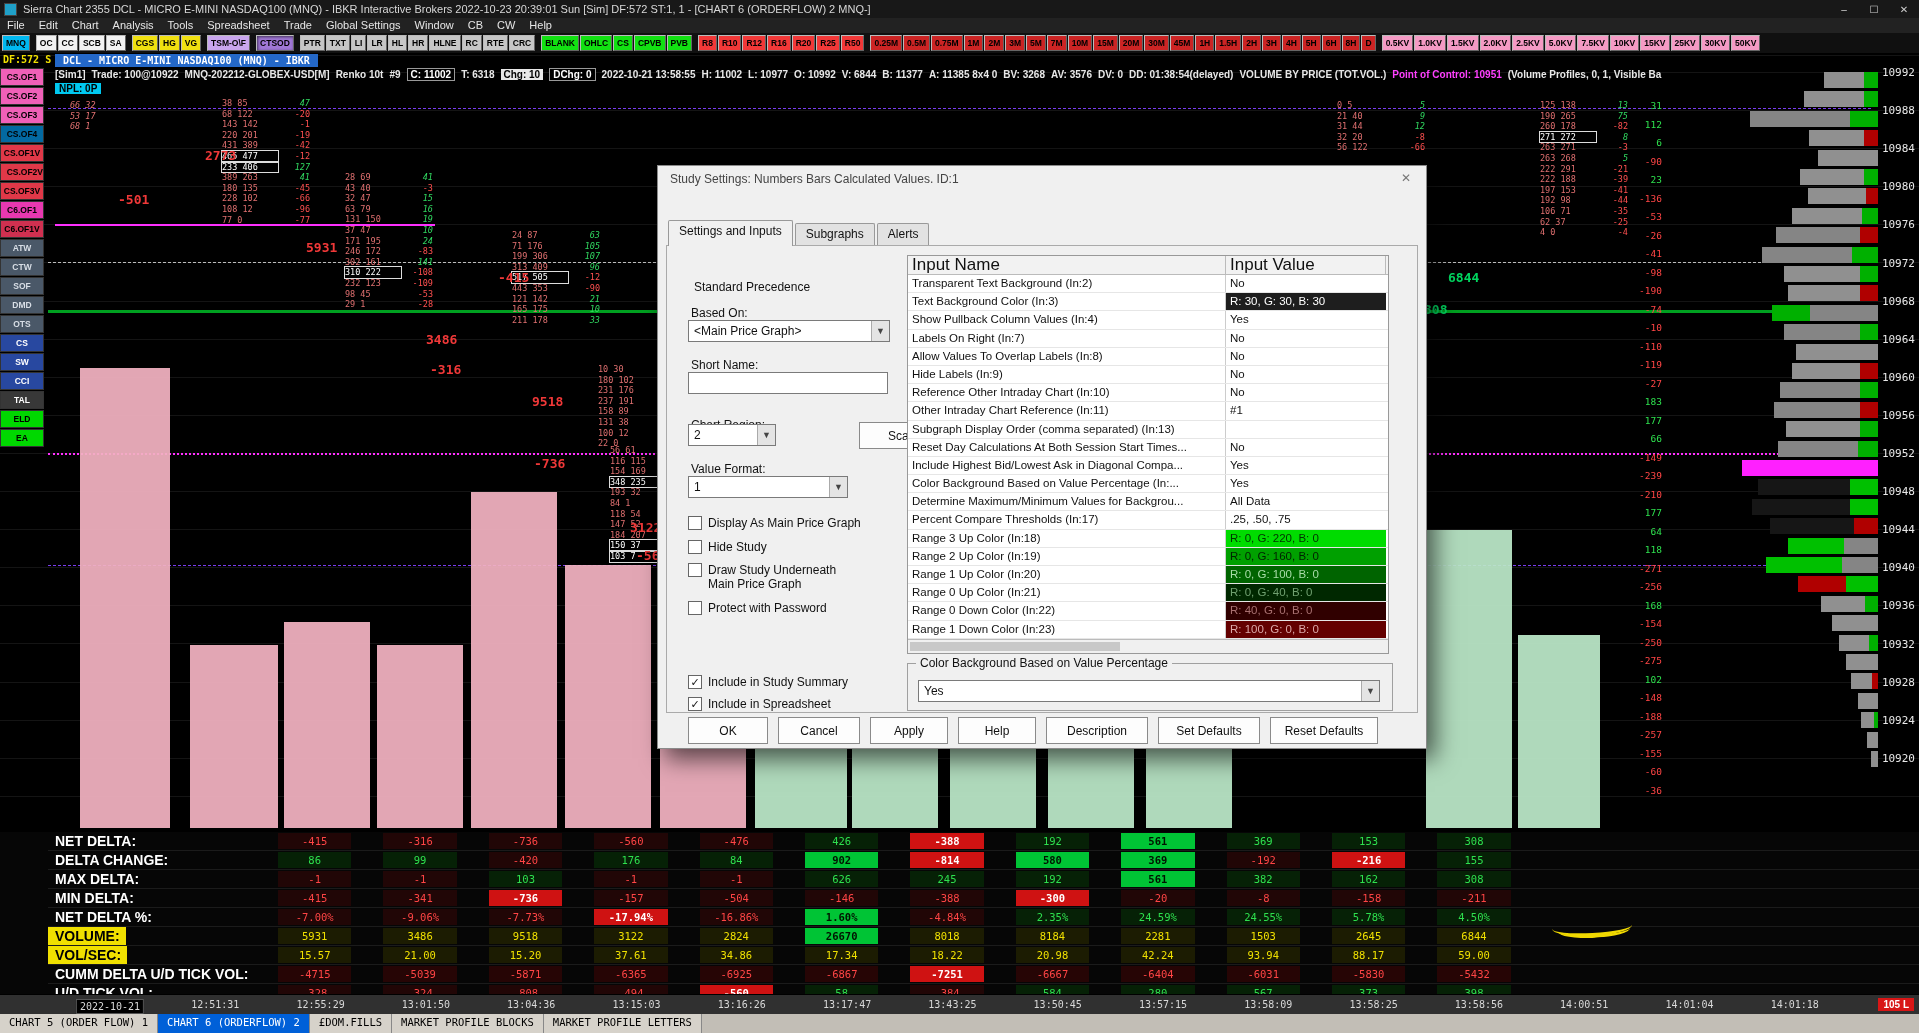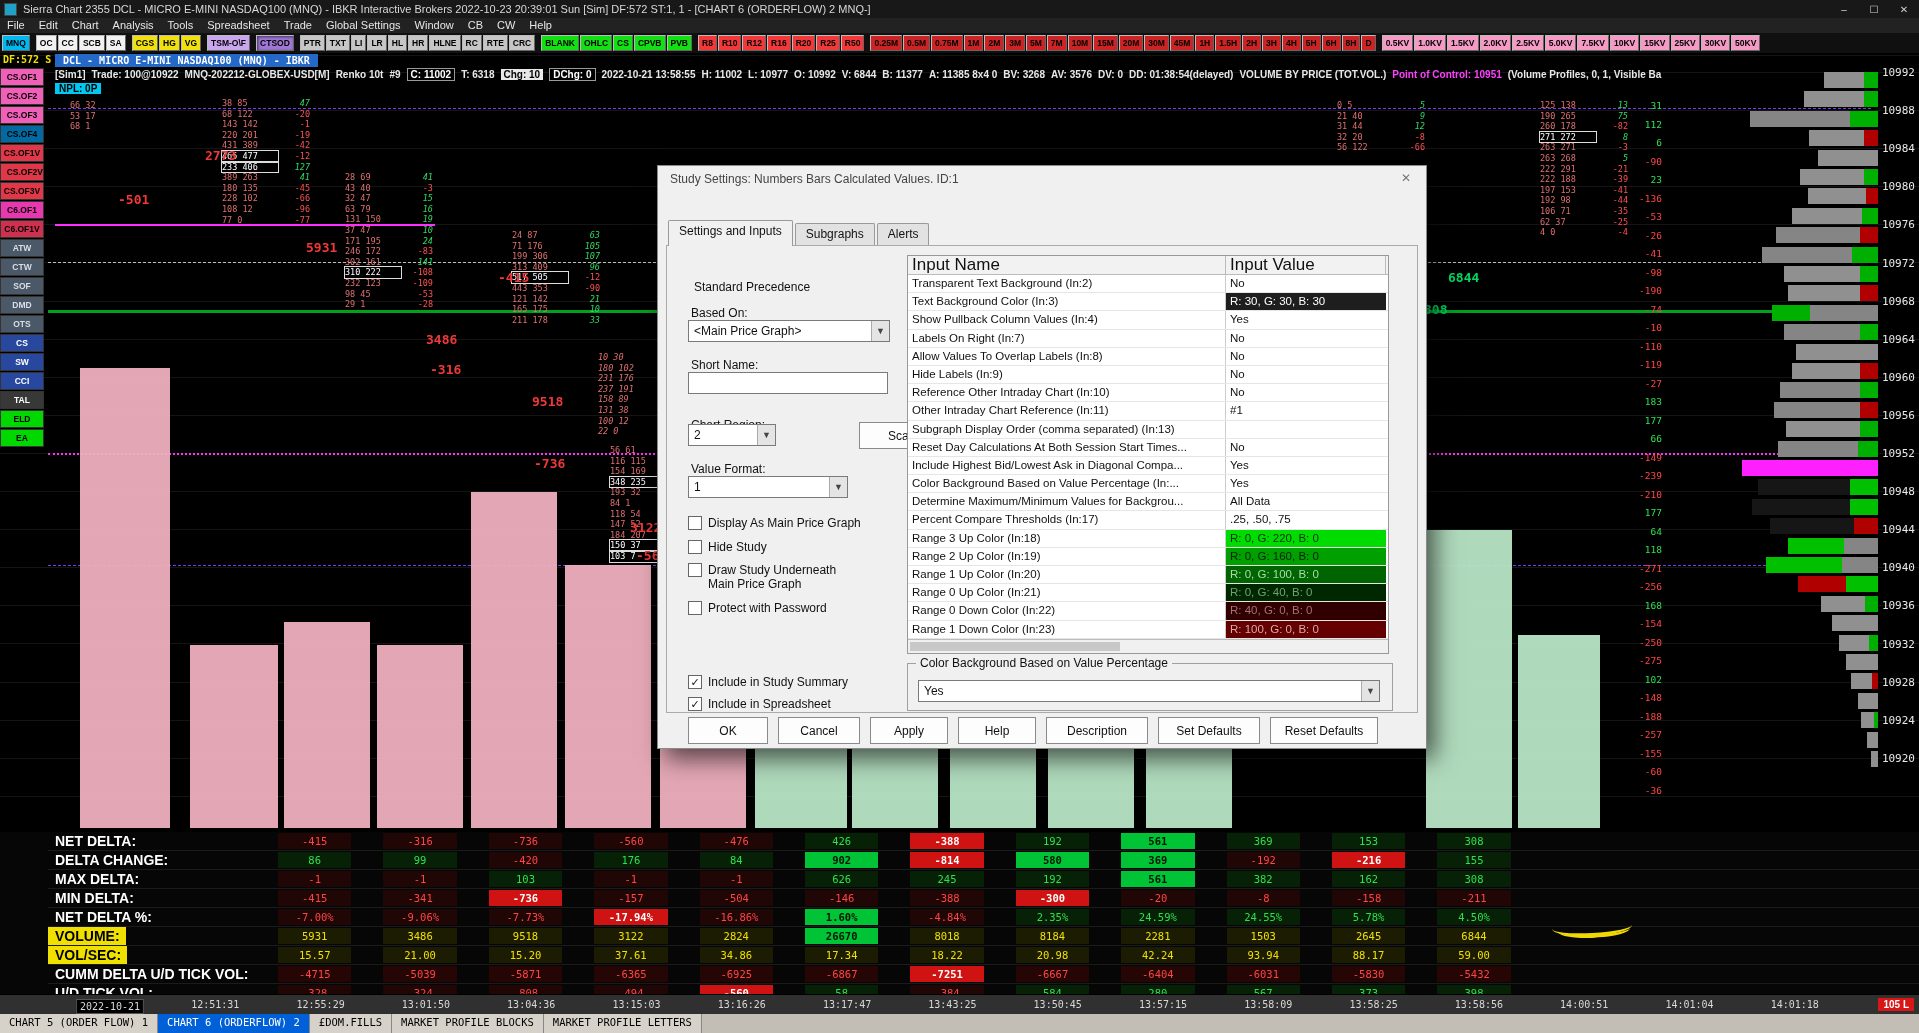--- a/index.html
+++ b/index.html
@@ -252,21 +252,21 @@
       <div class="cbar" style="left: 471px; width: 86px; top: 439px; height: 336px; background: rgb(243, 179, 194);"></div>
       <div class="cbar" style="left: 565px; width: 86px; top: 512px; height: 263px; background: rgb(243, 179, 194);"></div>
       <div class="cbar" style="left: 660px; width: 86px; top: 467px; height: 308px; background: rgb(243, 179, 194);"></div>
       <div class="cbar" style="left: 755px; width: 92px; top: 347px; height: 428px; background: rgb(188, 233, 201);"></div>
       <div class="cbar" style="left: 852px; width: 86px; top: 560px; height: 215px; background: rgb(188, 233, 201);"></div>
       <div class="cbar" style="left: 950px; width: 86px; top: 600px; height: 175px; background: rgb(188, 233, 201);"></div>
       <div class="cbar" style="left: 1048px; width: 86px; top: 628px; height: 147px; background: rgb(188, 233, 201);"></div>
       <div class="cbar" style="left: 1146px; width: 86px; top: 652px; height: 123px; background: rgb(188, 233, 201);"></div>
       <div class="cbar" style="left: 1426px; width: 86px; top: 477px; height: 298px; background: rgb(188, 233, 201);"></div>
       <div class="cbar" style="left: 1518px; width: 82px; top: 582px; height: 193px; background: rgb(188, 233, 201);"></div>
-      <div class="cluster" style="left: 70px; top: 47px;">
+      <div class="cluster" style="left: 70px; top: 47px; font-style: italic;">
         <div class="crow"><span class="cpair">66 32</span></div>
         <div class="crow"><span class="cpair">53 17</span></div>
         <div class="crow"><span class="cpair">68 1</span></div>
       </div>
       <div class="cluster" style="left: 222px; top: 45px;">
         <div class="crow"><span class="cpair">38 85</span><span class="cdelta pos">47</span></div>
         <div class="crow"><span class="cpair">68 122</span><span class="cdelta neg">-20</span></div>
         <div class="crow"><span class="cpair">143 142</span><span class="cdelta neg">-1</span></div>
         <div class="crow"><span class="cpair">220 201</span><span class="cdelta neg">-19</span></div>
         <div class="crow"><span class="cpair">431 389</span><span class="cdelta neg">-42</span></div>
@@ -297,21 +297,21 @@
         <div class="crow"><span class="cpair">24 87</span><span class="cdelta pos">63</span></div>
         <div class="crow"><span class="cpair">71 176</span><span class="cdelta pos">105</span></div>
         <div class="crow"><span class="cpair">199 306</span><span class="cdelta pos">107</span></div>
         <div class="crow"><span class="cpair">313 409</span><span class="cdelta pos">96</span></div>
         <div class="crow boxed"><span class="cpair">517 505</span><span class="cdelta neg">-12</span></div>
         <div class="crow"><span class="cpair">443 353</span><span class="cdelta neg">-90</span></div>
         <div class="crow"><span class="cpair">121 142</span><span class="cdelta pos">21</span></div>
         <div class="crow"><span class="cpair">165 175</span><span class="cdelta pos">10</span></div>
         <div class="crow"><span class="cpair">211 178</span><span class="cdelta pos">33</span></div>
       </div>
-      <div class="cluster" style="left: 598px; top: 299px; font-style: italic;">
+      <div class="cluster" style="left: 598px; top: 311px;">
         <div class="crow"><span class="cpair">10 30</span><span class="cdelta neg">-78</span></div>
         <div class="crow"><span class="cpair">180 102</span><span class="cdelta neg">-103</span></div>
         <div class="crow"><span class="cpair">231 176</span><span class="cdelta neg">-45</span></div>
         <div class="crow"><span class="cpair">237 191</span><span class="cdelta neg">-69</span></div>
         <div class="crow"><span class="cpair">158 89</span><span class="cdelta neg">-88</span></div>
         <div class="crow"><span class="cpair">131 38</span><span class="cdelta neg">-56</span></div>
         <div class="crow"><span class="cpair">100 12</span></div>
         <div class="crow"><span class="cpair">22 0</span></div>
       </div>
       <div class="cluster" style="left: 610px; top: 392px;">

